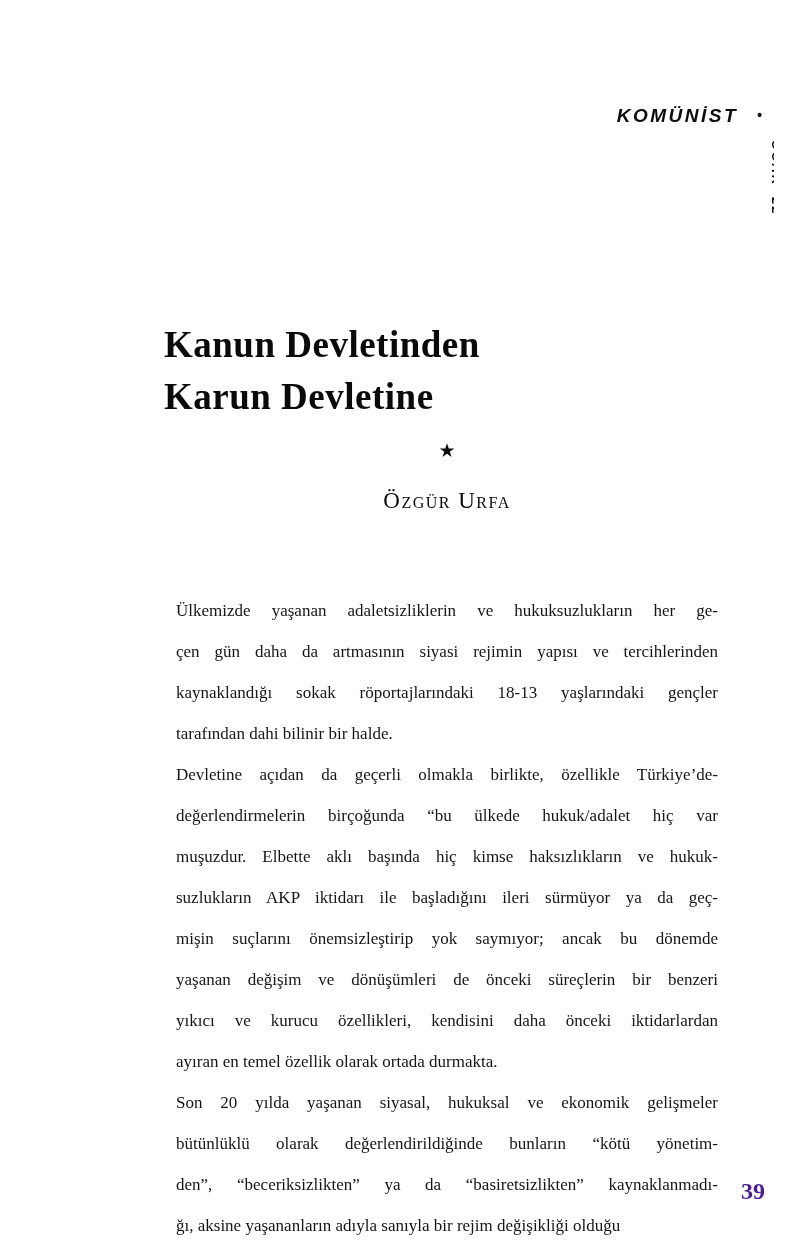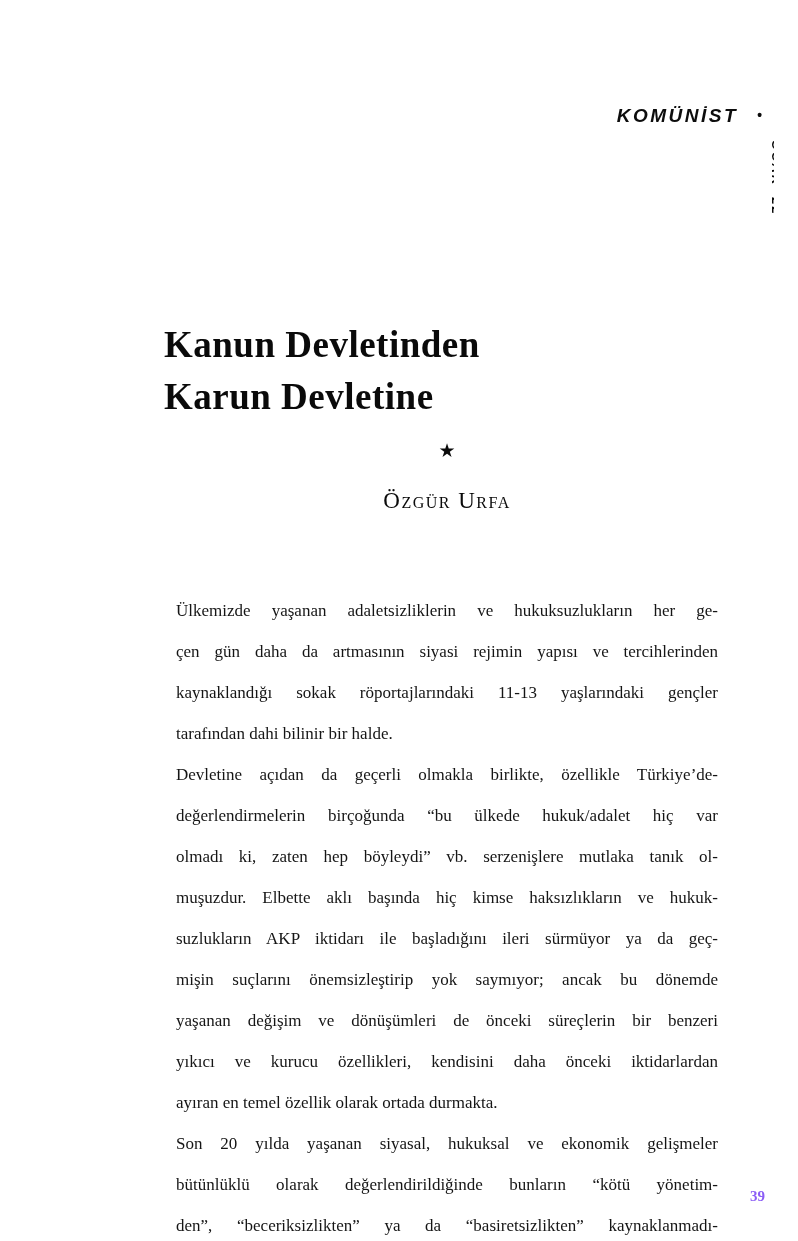--- a/index.html
+++ b/index.html
@@ -87,22 +87,22 @@
   }
   .para { margin-bottom: 10px; }
   .para:last-child { margin-bottom: 0; }
   .line { text-align: justify; text-align-last: justify; }
   .line.last { text-align-last: left; }
   .page-number {
     position: absolute;
     right: 57px;
     bottom: 60px;
     font-weight: 700;
-    font-size: 15px;
-    color: #8b5cf6;
+    font-size: 24px;
+    color: #4c1d95;
   }
 </style>
 </head>
 <body>
 
 <div class="page">
 
   <div class="masthead">
     <span>KOMÜNİST</span><span class="mag-bullet">•</span>
   </div>
@@ -115,36 +115,36 @@
   </h1>
 
   <div class="star">★</div>
 
   <div class="author">Özgür Urfa</div>
 
   <div class="body-text">
     <div class="para">
         <div class="line">Ülkemizde yaşanan adaletsizliklerin ve hukuksuzlukların her ge-</div>
         <div class="line">çen gün daha da artmasının siyasi rejimin yapısı ve tercihlerinden</div>
-        <div class="line">kaynaklandığı sokak röportajlarındaki 11-13 yaşlarındaki gençler</div>
+        <div class="line">kaynaklandığı sokak röportajlarındaki 18-13 yaşlarındaki gençler</div>
         <div class="line last">tarafından dahi bilinir bir halde.</div>
       </div>
     <div class="para">
         <div class="line">Devletine açıdan da geçerli olmakla birlikte, özellikle Türkiye’de-</div>
         <div class="line">değerlendirmelerin birçoğunda “bu ülkede hukuk/adalet hiç var</div>
-        <div class="line">olmadı ki, zaten hep böyleydi” vb. serzenişlere mutlaka tanık ol-</div>
         <div class="line">muşuzdur. Elbette aklı başında hiç kimse haksızlıkların ve hukuk-</div>
         <div class="line">suzlukların AKP iktidarı ile başladığını ileri sürmüyor ya da geç-</div>
         <div class="line">mişin suçlarını önemsizleştirip yok saymıyor; ancak bu dönemde</div>
         <div class="line">yaşanan değişim ve dönüşümleri de önceki süreçlerin bir benzeri</div>
         <div class="line">yıkıcı ve kurucu özellikleri, kendisini daha önceki iktidarlardan</div>
         <div class="line last">ayıran en temel özellik olarak ortada durmakta.</div>
       </div>
     <div class="para">
         <div class="line">Son 20 yılda yaşanan siyasal, hukuksal ve ekonomik gelişmeler</div>
         <div class="line">bütünlüklü olarak değerlendirildiğinde bunların “kötü yönetim-</div>
         <div class="line">den”, “beceriksizlikten” ya da “basiretsizlikten” kaynaklanmadı-</div>
+        <div class="line last">ğı, aksine yaşananların adıyla sanıyla bir rejim değişikliği olduğu</div>
       </div>
   </div>
 
   <div class="page-number">39</div>
 
 </div>
 
 </body></html>

